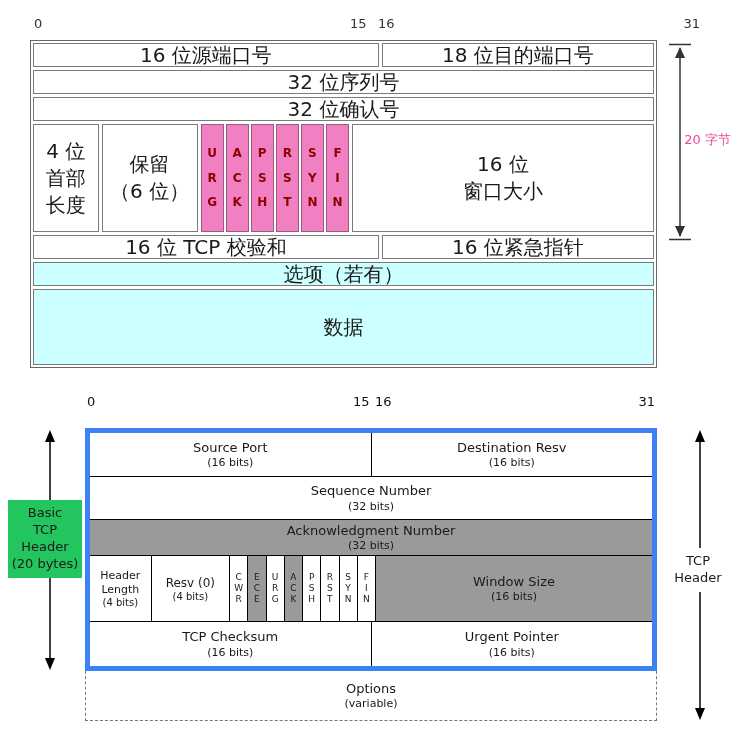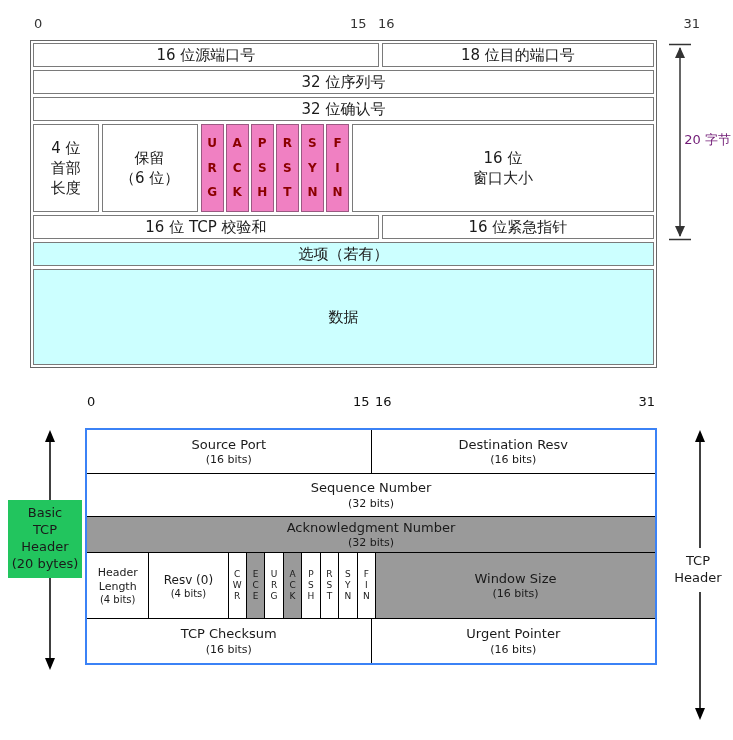--- a/index.html
+++ b/index.html
@@ -11,40 +11,40 @@
   #cn { position:absolute; left:28px; top:8px; width:705px; height:372px; }
   #cn .ruler { position:absolute; top:8px; left:2px; right:0; height:18px; font-size:13px; color:#333; }
   #cn .ruler span { position:absolute; top:0; }
   #cn .b0  { left:4px; }
   #cn .b15 { left:320px; }
   #cn .b16 { left:348px; }
   #cn .b31 { right:33px; }
   #cn .box { position:absolute; left:2px; top:32px; width:627px; height:328px;
     border:1px solid #666; background:#fff; padding:2px; display:flex; flex-direction:column; gap:3px; }
   .cn-row { display:flex; gap:3px; flex:0 0 auto; }
-  .h24 { height:24px; } .h88 { height:88px; } .grow { flex:1 1 auto; }
+  .h24 { height:24px; } .h88 { height:108px; } .grow { flex:1 1 auto; }
   .cn-cell { border:1px solid #7a7a7a; background:#fff; display:flex; align-items:center;
-    justify-content:center; text-align:center; font-size:15px; line-height:1.35; white-space:pre-line; }
+    justify-content:center; text-align:center; font-size:20px; line-height:1.35; white-space:pre-line; }
   .cn-flags { display:flex; gap:2px; }
   .cn-flag { background:#F080C2; color:#8B0000; font-weight:bold; font-size:12px;
     line-height:2.05; border:1px solid #9a5a82; flex:1 1 0; }
   .cyan { background:#CCFFFF; }
   #cn .dim { position:absolute; left:640px; top:35px; width:24px; height:198px; }
-  #cn .bytes { position:absolute; right:2px; top:123px; font-size:13px; color:#701a75; }
+  #cn .bytes { position:absolute; right:2px; top:123px; font-size:13px; color:#ec4899; }
 
   
   #en { position:absolute; left:8px; top:388px; width:725px; height:348px; }
   #en .ruler { position:absolute; top:6px; left:77px; width:572px; height:16px; font-size:13px; color:#111; }
   #en .ruler span { position:absolute; top:0; }
   #en .r0  { left:2px; }
   #en .r15 { left:268px; }
   #en .r16 { left:290px; }
   #en .r31 { right:2px; }
   #en .solidbox { position:absolute; left:77px; top:40px; width:572px;
-    border:2px solid #3b82f6; background:#fff; display:flex; flex-direction:column; }
+    border:5px solid #3b82f6; background:#fff; display:flex; flex-direction:column; }
   .en-row { display:flex; border-bottom:1px solid #000; }
   .en-row:last-child { border-bottom:none; }
   .en-cell { border-right:1px solid #000; display:flex; flex-direction:column;
     align-items:center; justify-content:center; text-align:center; }
   .en-cell:last-child { border-right:none; }
   .en-label { font-size:13px; line-height:1.25; white-space:pre-line; }
   .en-sub { font-size:11px; }
   .en-flag { font-size:9px; line-height:1.25; white-space:pre-line; }
   .gray { background:#9A9A9A; }
   #en .options { position:absolute; left:77px; top:283px; width:572px; height:50px;
@@ -207,20 +207,24 @@
         <div class="en-label">TCP Checksum</div>
         <div class="en-sub">(16 bits)</div>
       </div>
       <div class="en-cell" style="flex:50">
         <div class="en-label">Urgent Pointer</div>
         <div class="en-sub">(16 bits)</div>
       </div>
     </div>
   </div>
 
+  <div class="options">
+    <div class="en-label">Options</div>
+    <div class="en-sub">(variable)</div>
+  </div>
 
   <div class="larrow">
     <svg width="12" height="240" viewBox="0 0 12 240">
       <line x1="6" y1="4" x2="6" y2="236" stroke="#000" stroke-width="1.5"></line>
       <polygon points="6,0 1,12 11,12" fill="#000"></polygon>
       <polygon points="6,240 1,228 11,228" fill="#000"></polygon>
     </svg>
   </div>
   <div class="llabel">Basic
 TCP

